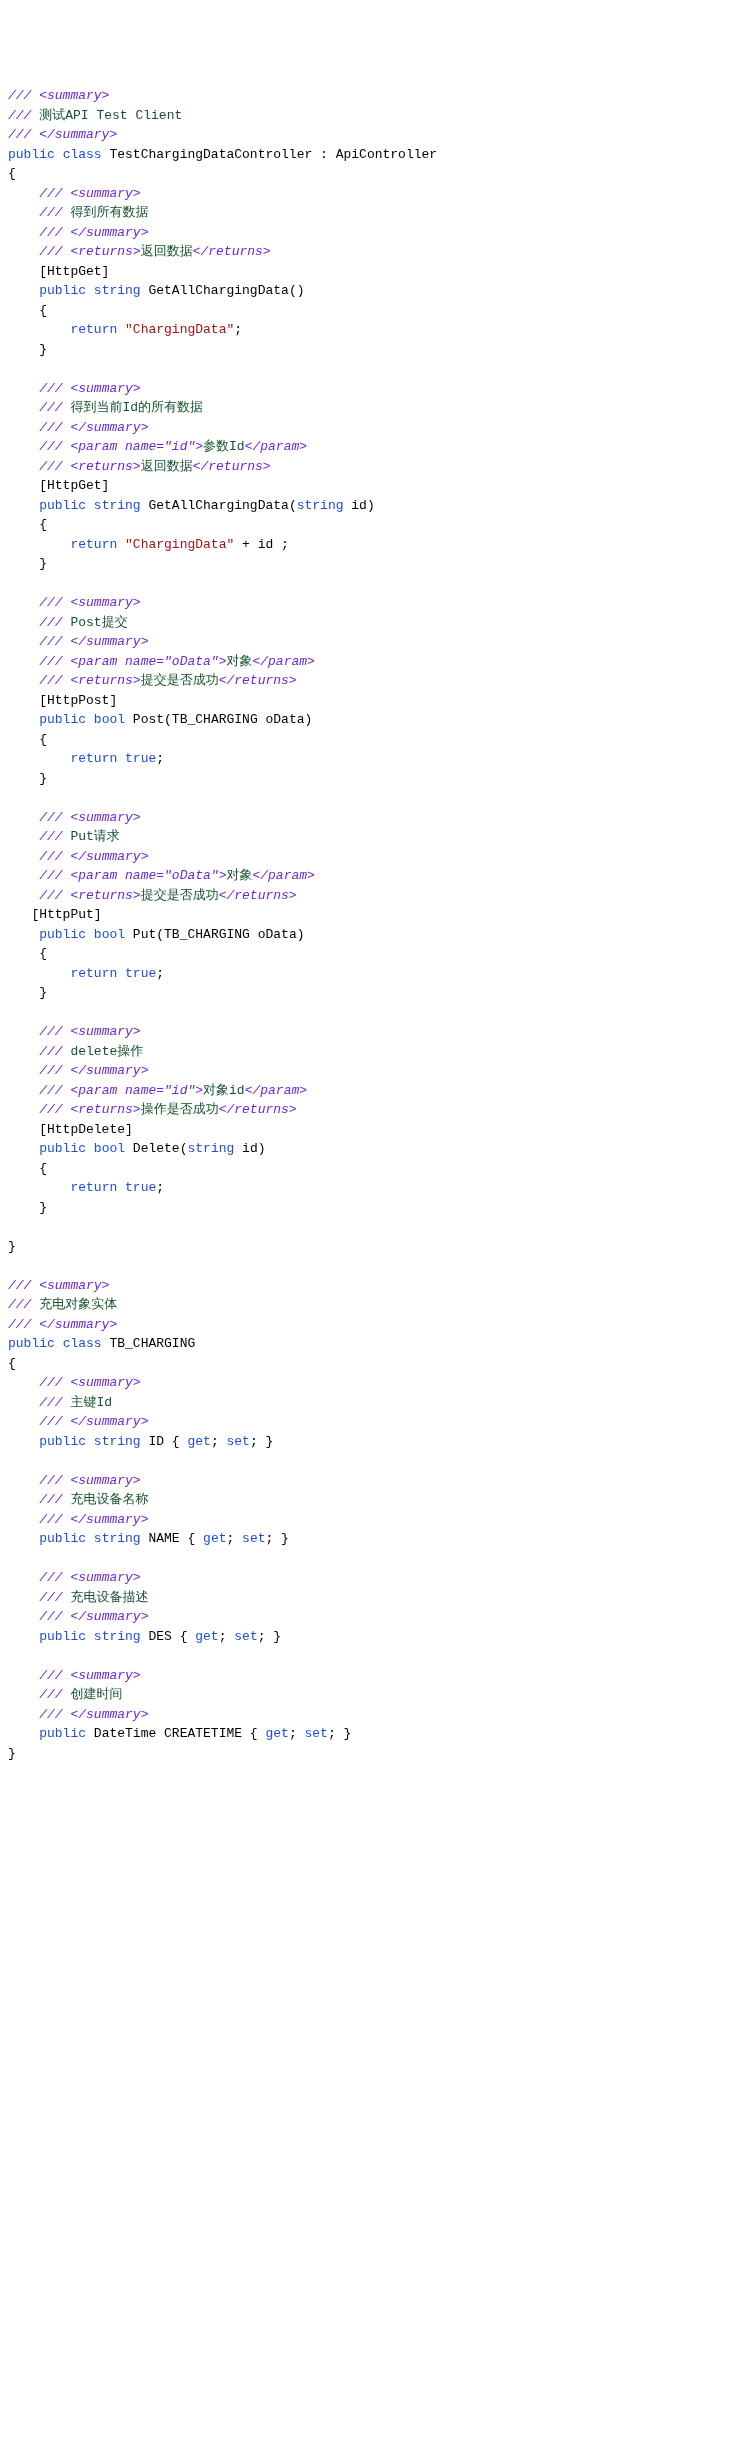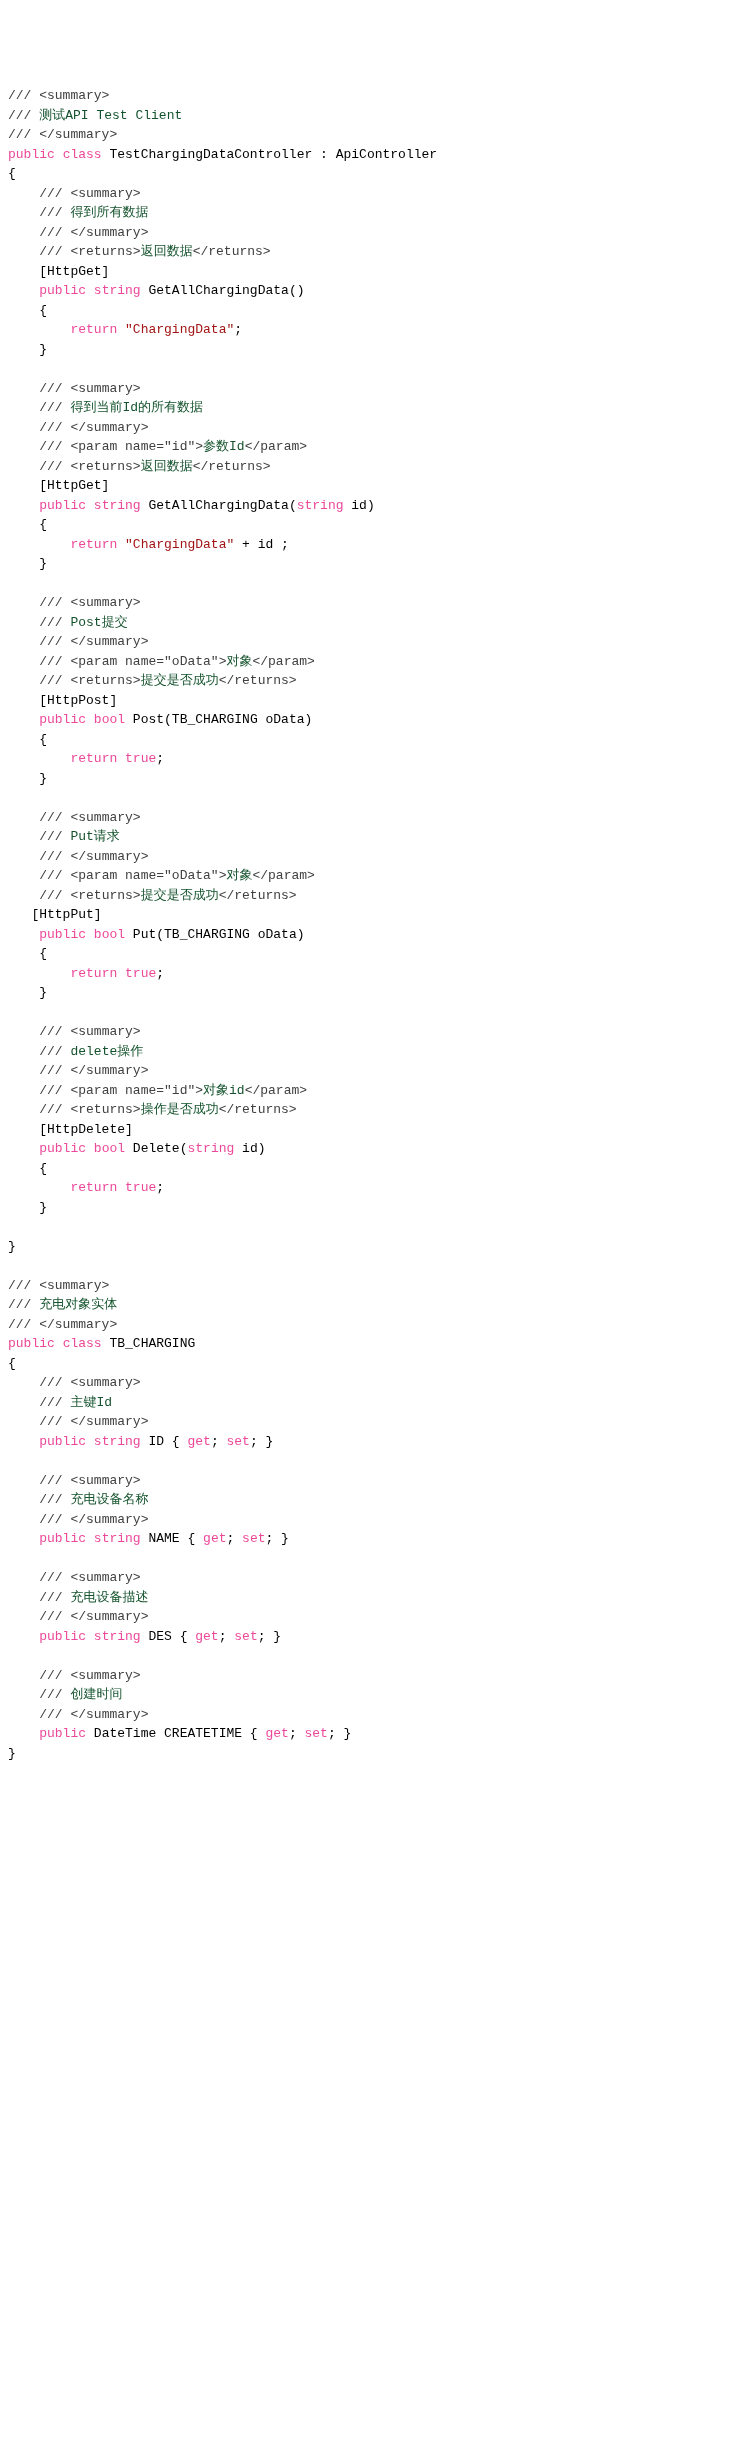--- a/index.html
+++ b/index.html
@@ -7,23 +7,23 @@
     padding: 8px;
     background: #ffffff;
     font-family: Consolas, "Courier New", monospace;
     font-size: 13px;
     line-height: 1.5;
     color: #000;
     white-space: pre;
     width: 752px;
     box-sizing: border-box;
   }
-  .c-gray { color: #404040; }
+  .c-gray { color: #6d28d9; font-style: italic; }
   .c-green { color: #14532d; }
-  .c-blue { color: #ec4899; }
+  .c-blue { color: #1d4ed8; }
   .c-red { color: #a31515; }
   .line { display: block; }
 </style>
 </head>
 <body>
 
 
 
 <div id="code-container"><span class="line c-gray">/// &lt;summary&gt;</span><span class="line"><span class="c-gray">/// </span><span class="c-green">测试API Test Client</span></span><span class="line c-gray">/// &lt;/summary&gt;</span><span class="line"><span class="c-blue">public</span><span> </span><span class="c-blue">class</span><span> TestChargingDataController : ApiController</span></span><span class="line">{</span><span class="line"><span>    </span><span class="c-gray">/// &lt;summary&gt;</span></span><span class="line"><span>    </span><span class="c-gray">/// </span><span class="c-green">得到所有数据</span></span><span class="line"><span>    </span><span class="c-gray">/// &lt;/summary&gt;</span></span><span class="line"><span>    </span><span class="c-gray">/// &lt;returns&gt;</span><span class="c-green">返回数据</span><span class="c-gray">&lt;/returns&gt;</span></span><span class="line">    [HttpGet]</span><span class="line"><span>    </span><span class="c-blue">public</span><span> </span><span class="c-blue">string</span><span> GetAllChargingData()</span></span><span class="line">    {</span><span class="line"><span>        </span><span class="c-blue">return</span><span> </span><span class="c-red">"ChargingData"</span><span>;</span></span><span class="line">    }</span><span class="line">&nbsp;</span><span class="line"><span>    </span><span class="c-gray">/// &lt;summary&gt;</span></span><span class="line"><span>    </span><span class="c-gray">/// </span><span class="c-green">得到当前Id的所有数据</span></span><span class="line"><span>    </span><span class="c-gray">/// &lt;/summary&gt;</span></span><span class="line"><span>    </span><span class="c-gray">/// &lt;param name="id"&gt;</span><span class="c-green">参数Id</span><span class="c-gray">&lt;/param&gt;</span></span><span class="line"><span>    </span><span class="c-gray">/// &lt;returns&gt;</span><span class="c-green">返回数据</span><span class="c-gray">&lt;/returns&gt;</span></span><span class="line">    [HttpGet]</span><span class="line"><span>    </span><span class="c-blue">public</span><span> </span><span class="c-blue">string</span><span> GetAllChargingData(</span><span class="c-blue">string</span><span> id)</span></span><span class="line">    {</span><span class="line"><span>        </span><span class="c-blue">return</span><span> </span><span class="c-red">"ChargingData"</span><span> + id ;</span></span><span class="line">    }</span><span class="line">&nbsp;</span><span class="line"><span>    </span><span class="c-gray">/// &lt;summary&gt;</span></span><span class="line"><span>    </span><span class="c-gray">/// </span><span class="c-green">Post提交</span></span><span class="line"><span>    </span><span class="c-gray">/// &lt;/summary&gt;</span></span><span class="line"><span>    </span><span class="c-gray">/// &lt;param name="oData"&gt;</span><span class="c-green">对象</span><span class="c-gray">&lt;/param&gt;</span></span><span class="line"><span>    </span><span class="c-gray">/// &lt;returns&gt;</span><span class="c-green">提交是否成功</span><span class="c-gray">&lt;/returns&gt;</span></span><span class="line">    [HttpPost]</span><span class="line"><span>    </span><span class="c-blue">public</span><span> </span><span class="c-blue">bool</span><span> Post(TB_CHARGING oData)</span></span><span class="line">    {</span><span class="line"><span>        </span><span class="c-blue">return</span><span> </span><span class="c-blue">true</span><span>;</span></span><span class="line">    }</span><span class="line">&nbsp;</span><span class="line"><span>    </span><span class="c-gray">/// &lt;summary&gt;</span></span><span class="line"><span>    </span><span class="c-gray">/// </span><span class="c-green">Put请求</span></span><span class="line"><span>    </span><span class="c-gray">/// &lt;/summary&gt;</span></span><span class="line"><span>    </span><span class="c-gray">/// &lt;param name="oData"&gt;</span><span class="c-green">对象</span><span class="c-gray">&lt;/param&gt;</span></span><span class="line"><span>    </span><span class="c-gray">/// &lt;returns&gt;</span><span class="c-green">提交是否成功</span><span class="c-gray">&lt;/returns&gt;</span></span><span class="line">   [HttpPut]</span><span class="line"><span>    </span><span class="c-blue">public</span><span> </span><span class="c-blue">bool</span><span> Put(TB_CHARGING oData)</span></span><span class="line">    {</span><span class="line"><span>        </span><span class="c-blue">return</span><span> </span><span class="c-blue">true</span><span>;</span></span><span class="line">    }</span><span class="line">&nbsp;</span><span class="line"><span>    </span><span class="c-gray">/// &lt;summary&gt;</span></span><span class="line"><span>    </span><span class="c-gray">/// </span><span class="c-green">delete操作</span></span><span class="line"><span>    </span><span class="c-gray">/// &lt;/summary&gt;</span></span><span class="line"><span>    </span><span class="c-gray">/// &lt;param name="id"&gt;</span><span class="c-green">对象id</span><span class="c-gray">&lt;/param&gt;</span></span><span class="line"><span>    </span><span class="c-gray">/// &lt;returns&gt;</span><span class="c-green">操作是否成功</span><span class="c-gray">&lt;/returns&gt;</span></span><span class="line">    [HttpDelete]</span><span class="line"><span>    </span><span class="c-blue">public</span><span> </span><span class="c-blue">bool</span><span> Delete(</span><span class="c-blue">string</span><span> id)</span></span><span class="line">    {</span><span class="line"><span>        </span><span class="c-blue">return</span><span> </span><span class="c-blue">true</span><span>;</span></span><span class="line">    }</span><span class="line">&nbsp;</span><span class="line">}</span><span class="line">&nbsp;</span><span class="line c-gray">/// &lt;summary&gt;</span><span class="line"><span class="c-gray">/// </span><span class="c-green">充电对象实体</span></span><span class="line c-gray">/// &lt;/summary&gt;</span><span class="line"><span class="c-blue">public</span><span> </span><span class="c-blue">class</span><span> TB_CHARGING</span></span><span class="line">{</span><span class="line"><span>    </span><span class="c-gray">/// &lt;summary&gt;</span></span><span class="line"><span>    </span><span class="c-gray">/// </span><span class="c-green">主键Id</span></span><span class="line"><span>    </span><span class="c-gray">/// &lt;/summary&gt;</span></span><span class="line"><span>    </span><span class="c-blue">public</span><span> </span><span class="c-blue">string</span><span> ID { </span><span class="c-blue">get</span><span>; </span><span class="c-blue">set</span><span>; }</span></span><span class="line">&nbsp;</span><span class="line"><span>    </span><span class="c-gray">/// &lt;summary&gt;</span></span><span class="line"><span>    </span><span class="c-gray">/// </span><span class="c-green">充电设备名称</span></span><span class="line"><span>    </span><span class="c-gray">/// &lt;/summary&gt;</span></span><span class="line"><span>    </span><span class="c-blue">public</span><span> </span><span class="c-blue">string</span><span> NAME { </span><span class="c-blue">get</span><span>; </span><span class="c-blue">set</span><span>; }</span></span><span class="line">&nbsp;</span><span class="line"><span>    </span><span class="c-gray">/// &lt;summary&gt;</span></span><span class="line"><span>    </span><span class="c-gray">/// </span><span class="c-green">充电设备描述</span></span><span class="line"><span>    </span><span class="c-gray">/// &lt;/summary&gt;</span></span><span class="line"><span>    </span><span class="c-blue">public</span><span> </span><span class="c-blue">string</span><span> DES { </span><span class="c-blue">get</span><span>; </span><span class="c-blue">set</span><span>; }</span></span><span class="line">&nbsp;</span><span class="line"><span>    </span><span class="c-gray">/// &lt;summary&gt;</span></span><span class="line"><span>    </span><span class="c-gray">/// </span><span class="c-green">创建时间</span></span><span class="line"><span>    </span><span class="c-gray">/// &lt;/summary&gt;</span></span><span class="line"><span>    </span><span class="c-blue">public</span><span> DateTime CREATETIME { </span><span class="c-blue">get</span><span>; </span><span class="c-blue">set</span><span>; }</span></span><span class="line">}</span></div>
 

